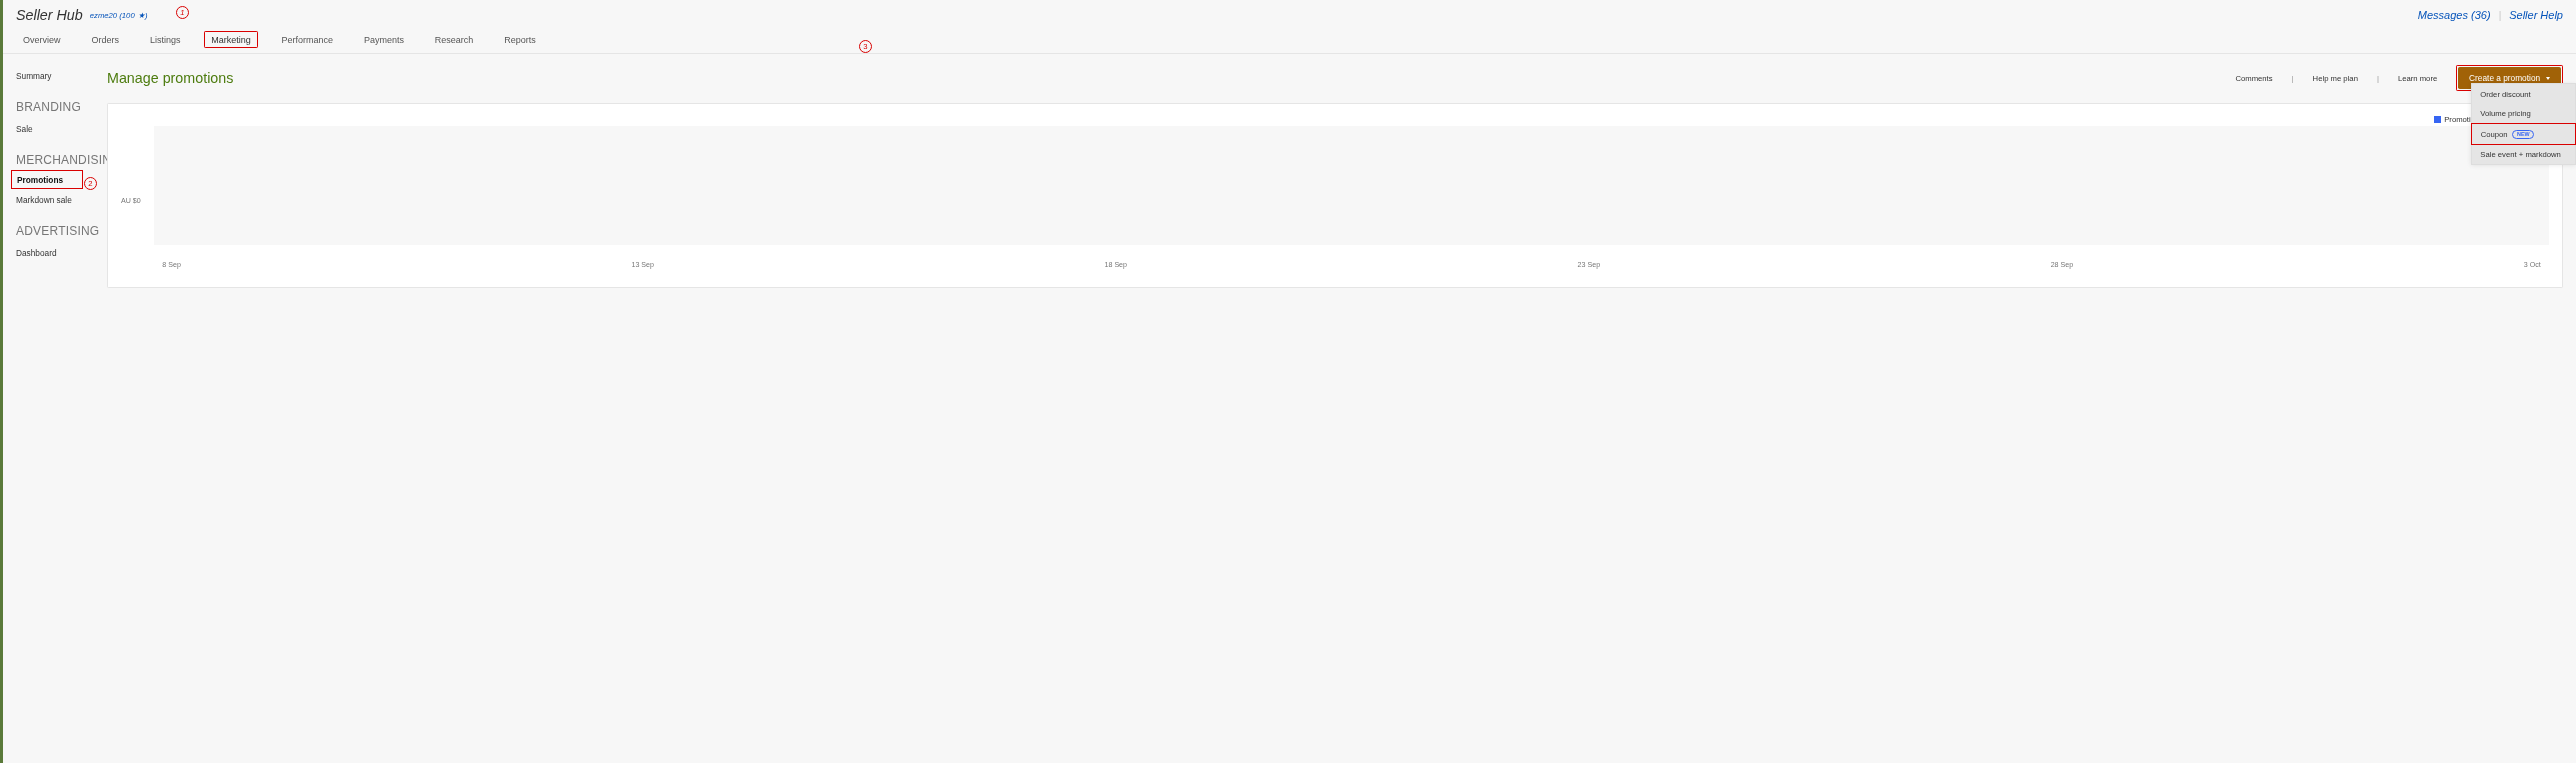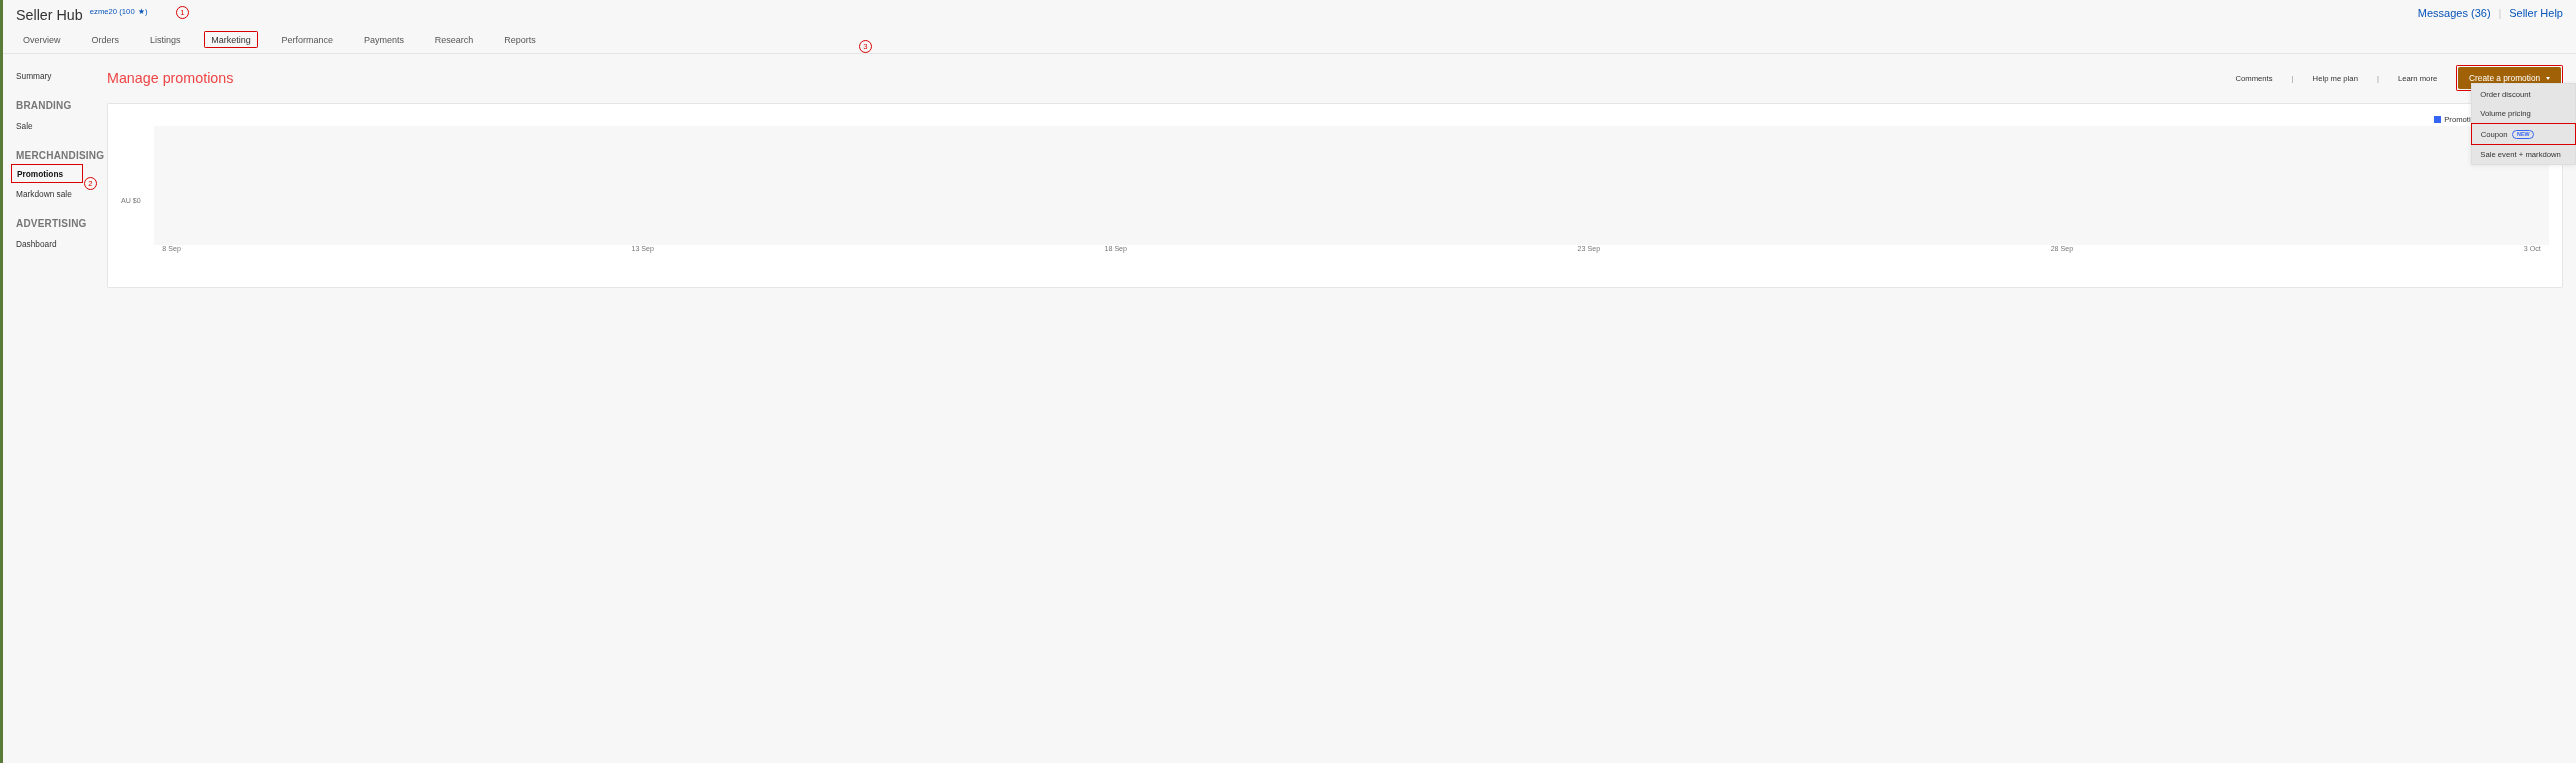--- a/index.html
+++ b/index.html
@@ -1,21 +1,21 @@
 <!DOCTYPE html>
 <html style="font-size:9.5px"><head>
 <meta charset="utf-8">
 <style>
 * { margin: 0; padding: 0; box-sizing: border-box; }
 body { font-family: "Helvetica Neue", Helvetica, Arial, sans-serif; background: #f7f7f7; color: #333; font-size: 8.3px; }
 
 .page { border-left: 3.6px solid #5a7a3a; min-height: 100vh; }
 
 
-.header-top { padding: 7.1px 13px 0 13px; display: flex; align-items: flex-start; }
+.header-top { padding: 7.1px 13px 0 13px; display: flex; align-items: center; font-style: italic; }
 .app-title { font-size: 14.3px; font-weight: 400; color: #333; }
 .user-link { margin-left: 7px; color: #0654ba; font-size: 7.7px; display: inline-flex; align-items: center; }
 .user-link .paren { color: #0654ba; }
 .star-icon { color: #0654ba; margin-left: 1.2px; }
 .header-right { margin-left: auto; font-size: 11px; color: #0654ba; }
 .header-right a { color: #0654ba; text-decoration: none; }
 .header-right .sep { color: #ccc; margin: 0 4.8px; }
 
 
 .nav { display: flex; gap: 16.7px; padding: 8.3px 13px 0 13px; border-bottom: 0.6px solid #e5e5e5; }
@@ -27,27 +27,27 @@
 
 .annot-pos-1 { position: absolute; left: 173px; top: 6px; }
 .annot-pos-2 { position: absolute; left: 81px; top: 177px; }
 .annot-pos-3 { position: absolute; left: 856px; top: 40px; }
 .annot-pos-4 { position: absolute; left: 793px; top: 111px; }
 
 
 .body-wrap { display: flex; justify-content: center; }
 .sidebar { width: 104px; padding: 10.7px 0 0 13px; }
 .side-item { font-size: 8.3px; color: #333; padding: 6px 0; cursor: pointer; }
-.side-heading { font-size: 10px; color: #767676; letter-spacing: 0.2px; padding: 13px 0 3.6px 0; font-weight: 700; }
+.side-heading { font-size: 12px; color: #767676; letter-spacing: 0.2px; padding: 13px 0 3.6px 0; font-weight: 400; }
 .side-item.active { font-weight: 700; color: #111; }
 .side-item.active-box { border: 1.2px solid #d90000; padding: 3.6px 4.8px; margin-left: -4.8px; margin-right: 24px; }
 
 .main { flex: 1; padding: 10.7px 13px 0 0; position: relative; }
 .main-header { display: flex; align-items: center; margin-bottom: 12px; }
-.page-title { font-size: 14.3px; font-weight: 300; color: #ef4444; }
+.page-title { font-size: 14.3px; font-weight: 300; color: #4d7c0f; }
 .main-header-right { margin-left: auto; display: flex; align-items: center; gap: 19px; font-size: 7.7px; color: #333; }
 .main-header-right .sep2 { color: #999; }
 .main-header-right a { color: #333; text-decoration: none; }
 
 .create-btn { background: #a16207; color: #fff; border: none; padding: 6px 10.7px; font-size: 8.3px; border-radius: 1.8px; cursor: pointer; display: inline-flex; align-items: center; gap: 6px; }
 .create-btn-wrap { border: 1.2px solid #d90000; padding: 1.2px; border-radius: 1.2px; }
 .chevron-down { width: 0; height: 0; border-left: 2.4px solid transparent; border-right: 2.4px solid transparent; border-top: 3px solid #fff; }
 
 
 .dropdown { position: absolute; right: 0; top: 29px; background: #e5e5e5; border: 0.6px solid #ddd; box-shadow: 0 1.2px 4.8px rgba(0,0,0,0.1); min-width: 105px; z-index: 10; }
@@ -57,21 +57,21 @@
 
 
 .card { background: #fff; border: 0.6px solid #e5e5e5; border-radius: 1.2px; padding: 10.7px 13px; position: relative; min-height: 185px; }
 .legend-row { display: flex; justify-content: flex-end; align-items: center; gap: 3.6px; font-size: 7.7px; color: #333; }
 .legend-square { width: 7.1px; height: 7.1px; background: #3665f3; display: inline-block; }
 .info-icon { width: 8.3px; height: 8.3px; border-radius: 50%; background: #3665f3; color: #fff; font-size: 6px; display: inline-flex; align-items: center; justify-content: center; font-weight: bold; }
 
 .chart-area { position: relative; height: 143px; margin-top: 2.4px; }
 .chart-inner { position: absolute; left: 33px; right: 0; top: 0; height: 119px; background: #f7f7f7; }
 .y-label { position: absolute; left: 0; top: 71px; font-size: 7.1px; color: #767676; }
-.x-axis { position: absolute; left: 33px; right: 0; bottom: 16px; display: flex; justify-content: space-between; font-size: 7.1px; color: #767676; padding: 0 8.3px; }
+.x-axis { position: absolute; left: 33px; right: 0; bottom: 0; display: flex; justify-content: space-between; font-size: 7.1px; color: #767676; padding: 0 8.3px; }
 
 .page-rel { position: relative; }
 
 a { text-decoration: none; }
 </style>
 </head>
 <body>
 
 <div class="page page-rel">
 

